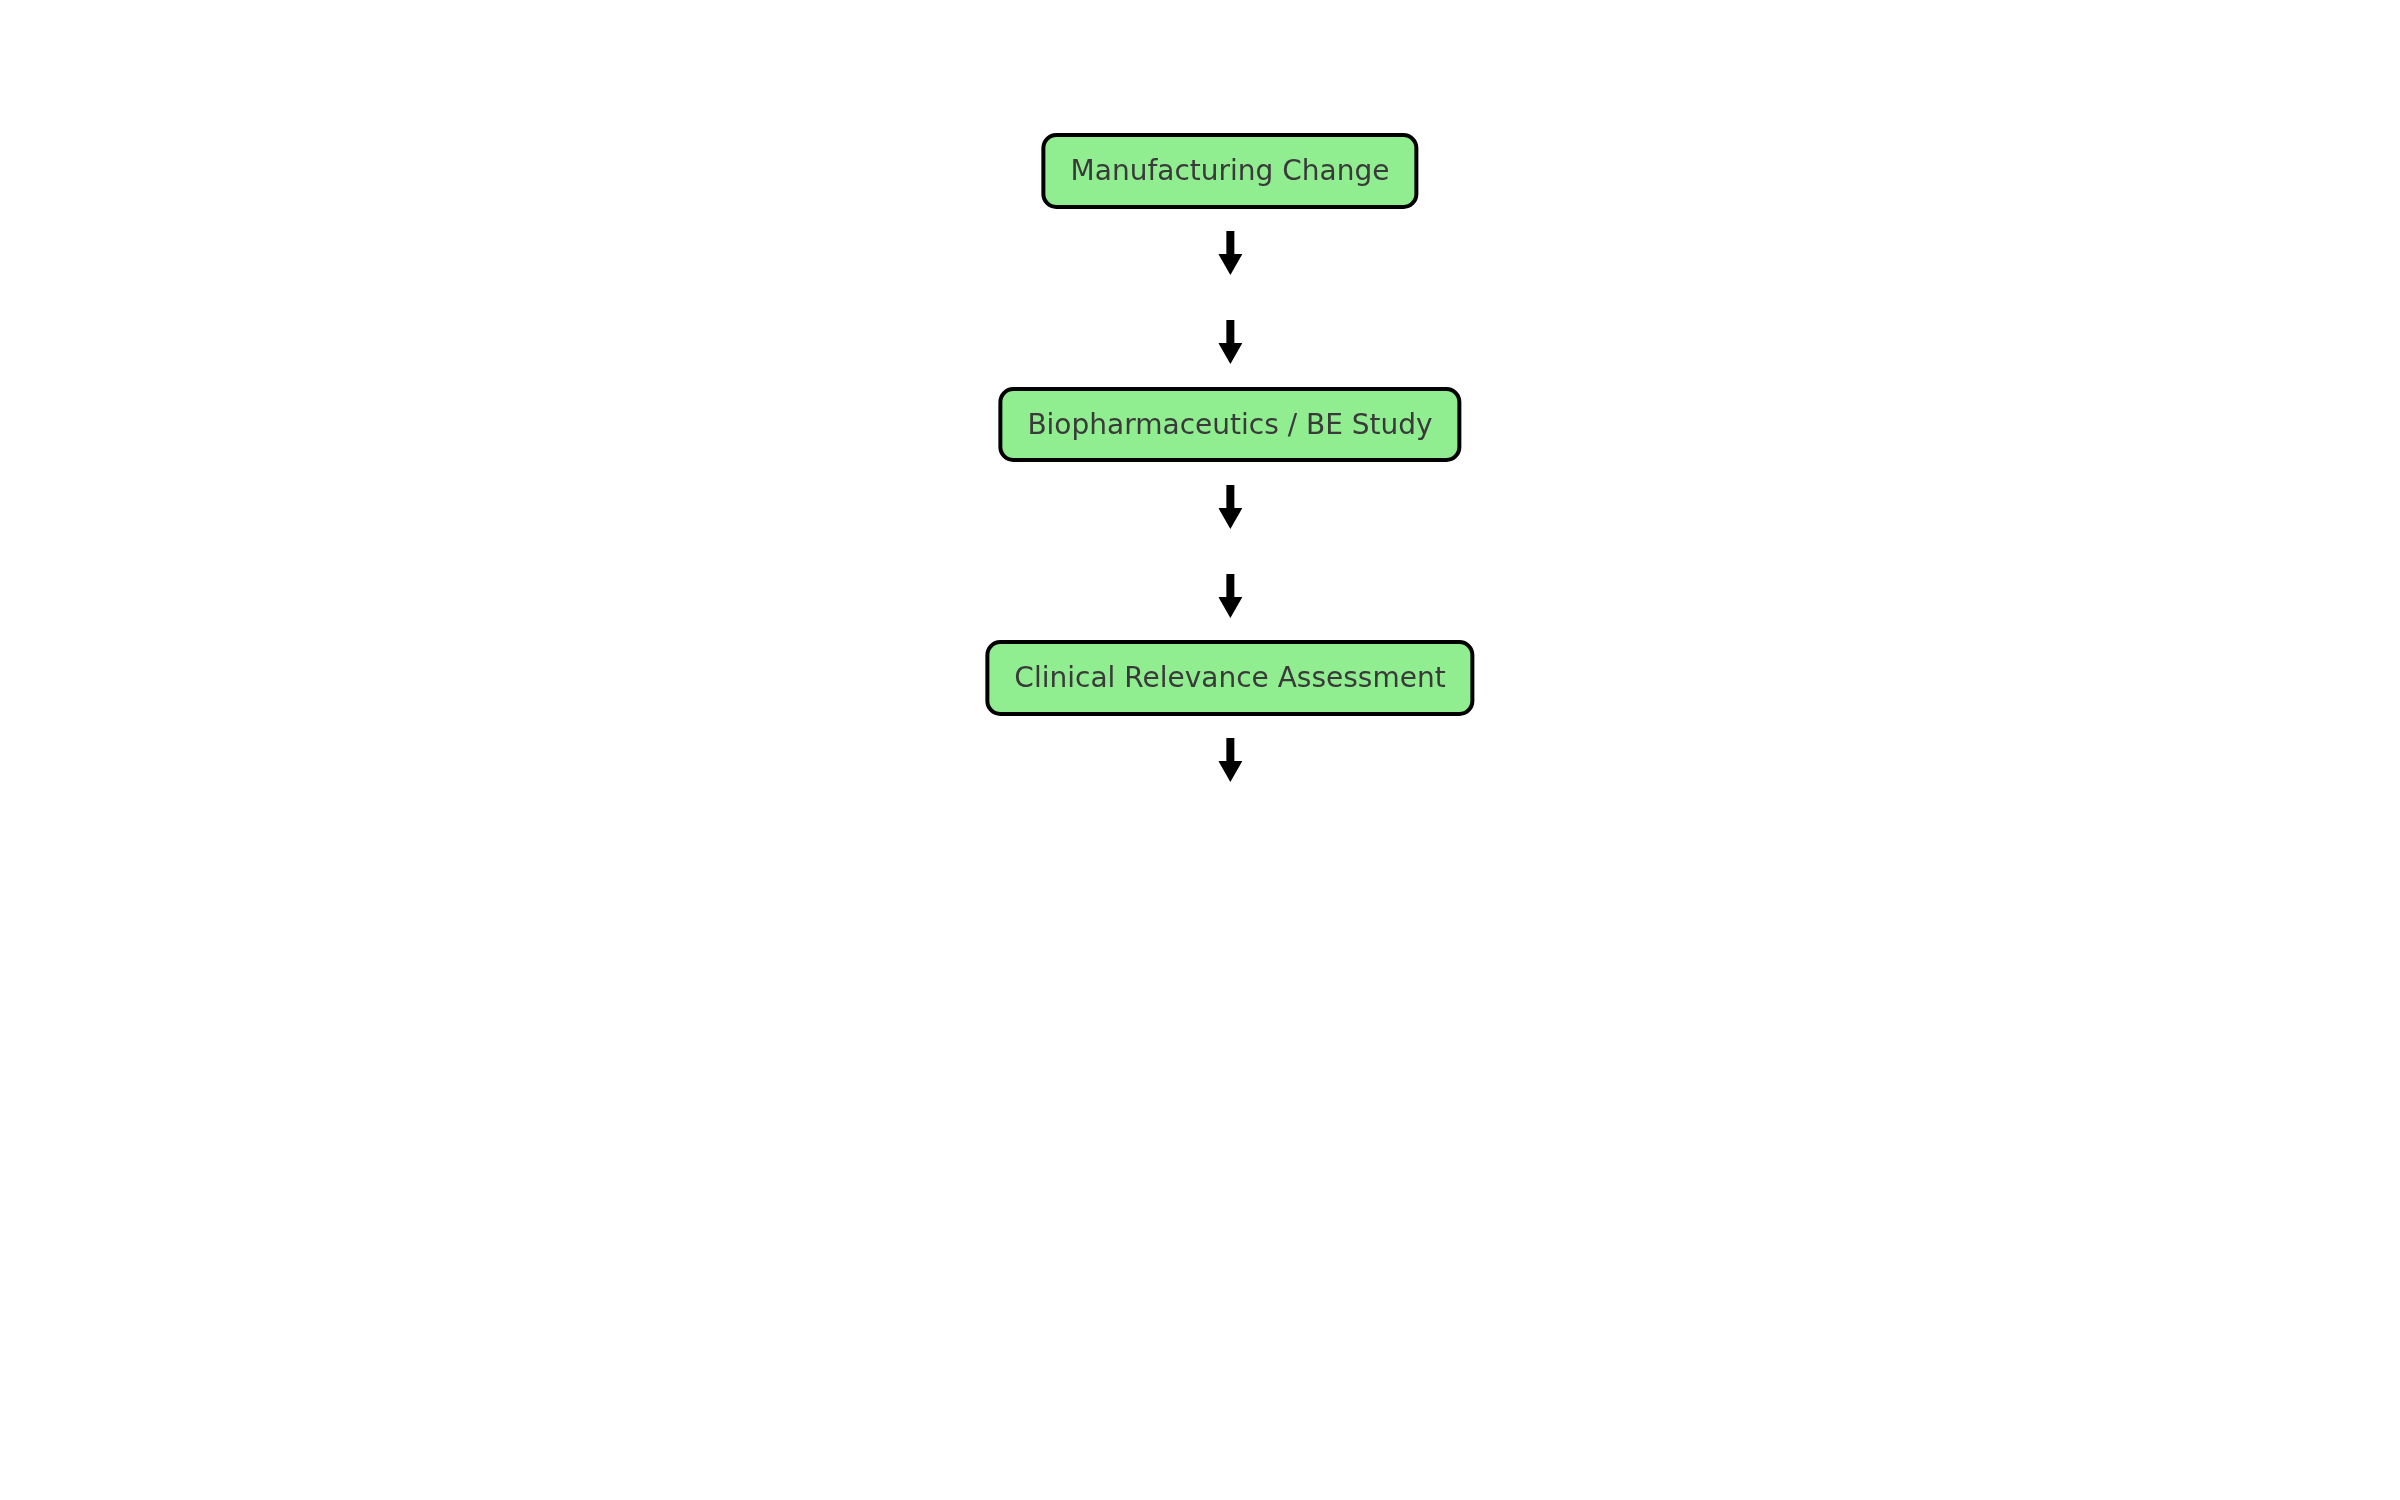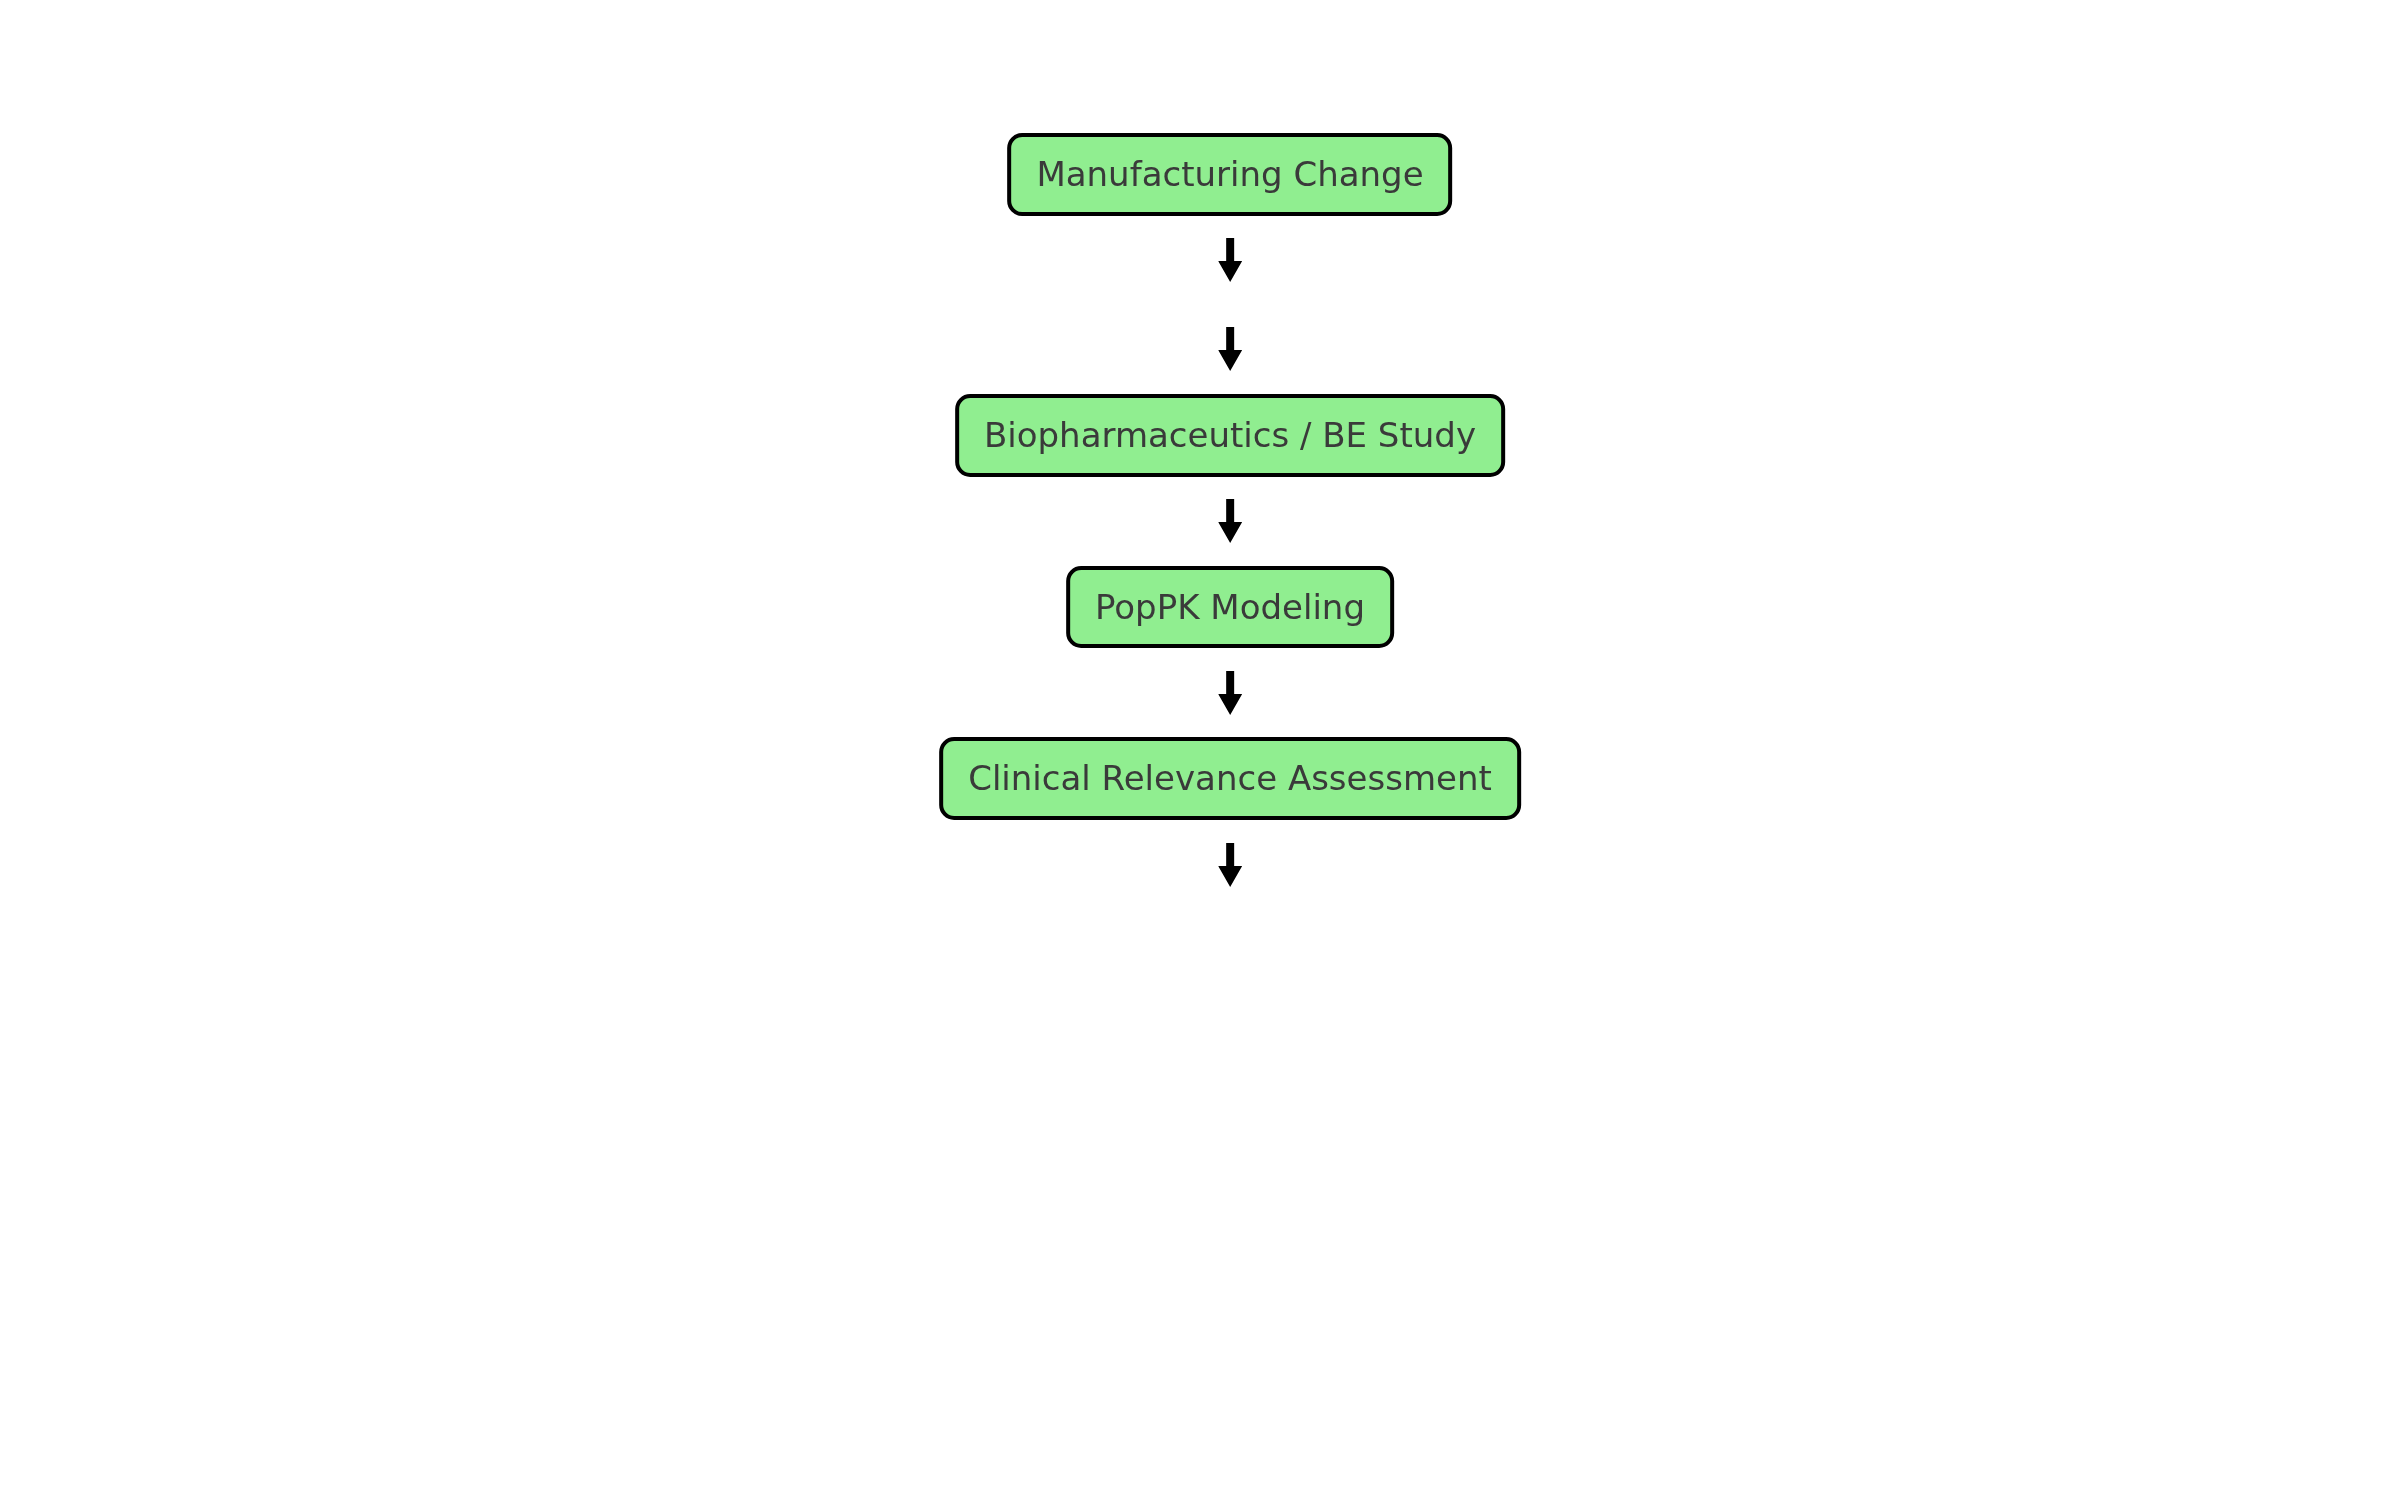--- a/index.html
+++ b/index.html
@@ -21,21 +21,21 @@
     transform: translateX(-50%);
     display: flex;
     flex-direction: column;
     align-items: center;
   }
   .flow-node {
     background: var(--node-fill, #90ee90);
     border: 4px solid var(--node-border, #000000);
     border-radius: 15px;
     color: var(--node-text, #3a3a3a);
-    font-size: 34px;
+    font-size: 28px;
     line-height: 1.2;
     padding: 17px 25px;
     white-space: nowrap;
     text-align: center;
     box-sizing: border-box;
   }
   .flow-arrow {
     height: 89px;
     display: flex;
     align-items: center;
@@ -69,21 +69,20 @@
   </div>
 
   <div class="flow-node">Biopharmaceutics / BE Study</div>
 
   <div class="flow-arrow">
     <svg width="24" height="44" viewBox="0 0 24 44" aria-hidden="true">
       <path class="arrow-shape" d="M8 0 h8 v23 h8 L12 44 L0 23 h8 Z"></path>
     </svg>
   </div>
 
-  <div class="flow-node">PopPK Modeling</div>
 
   <div class="flow-arrow">
     <svg width="24" height="44" viewBox="0 0 24 44" aria-hidden="true">
       <path class="arrow-shape" d="M8 0 h8 v23 h8 L12 44 L0 23 h8 Z"></path>
     </svg>
   </div>
 
   <div class="flow-node">Clinical Relevance Assessment</div>
 
   <div class="flow-arrow">

